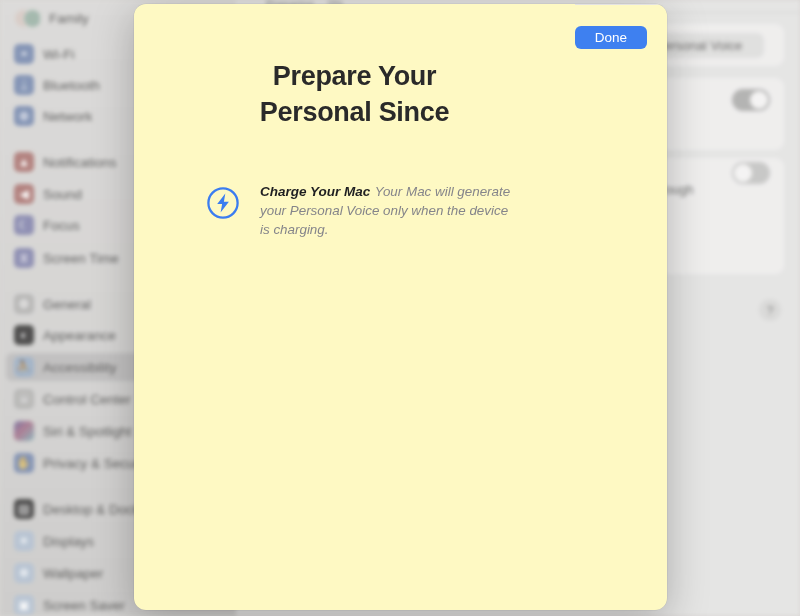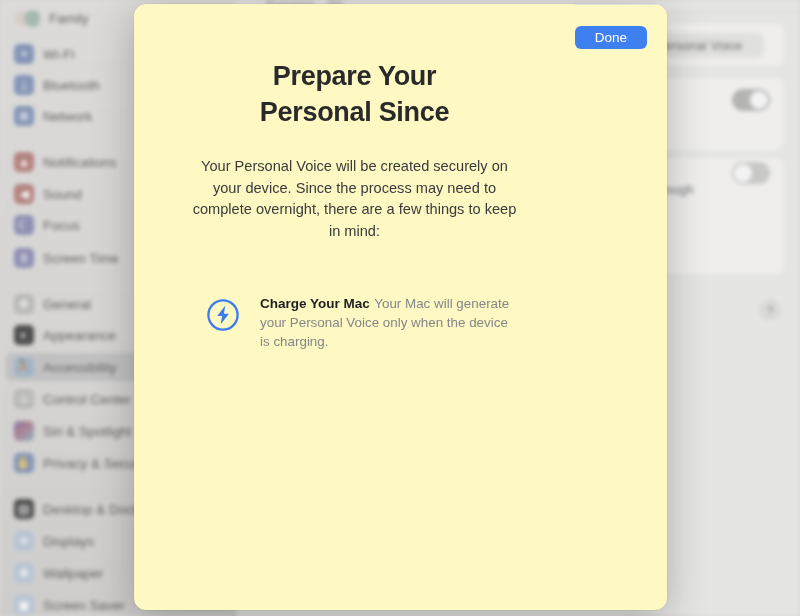--- a/index.html
+++ b/index.html
@@ -188,20 +188,21 @@
 
   .feature-list {
     margin: 52px 0 0 0;
     padding: 0 20px 0 24px;
     list-style: none;
   }
   .feature {
     display: flex;
     align-items: flex-start;
     margin-bottom: 38px;
+    font-style: italic;
   }
   .feature-icon {
     flex: none;
     width: 42px;
     margin-right: 16px;
     display: flex;
     justify-content: center;
     padding-top: 4px;
   }
   .feature-text { flex: 1; }
@@ -351,21 +352,20 @@
 
 <div id="sheet">
 
   <div class="sheet-body">
 
     <h1 class="sheet-title">
       <span>Prepare Your</span><br>
       <span>Personal Since</span>
     </h1>
 
-    <p class="sheet-sub">Your Personal Voice will be created securely on your device. Since the process may need to complete overnight, there are a few things to keep in mind:</p>
 
     <ul class="feature-list">
 
       <li class="feature">
         <span class="feature-icon">
           <svg width="34" height="34" viewBox="0 0 34 34" aria-hidden="true">
             <circle cx="17" cy="17" r="14.6" fill="none" stroke="#3b7df0" stroke-width="2.3"></circle>
             <path d="M19.3 7.6 L11.2 18.0 L16.1 18.0 L14.6 26.4 L22.9 15.7 L17.9 15.7 Z" fill="#3b7df0"></path>
           </svg>
         </span>

